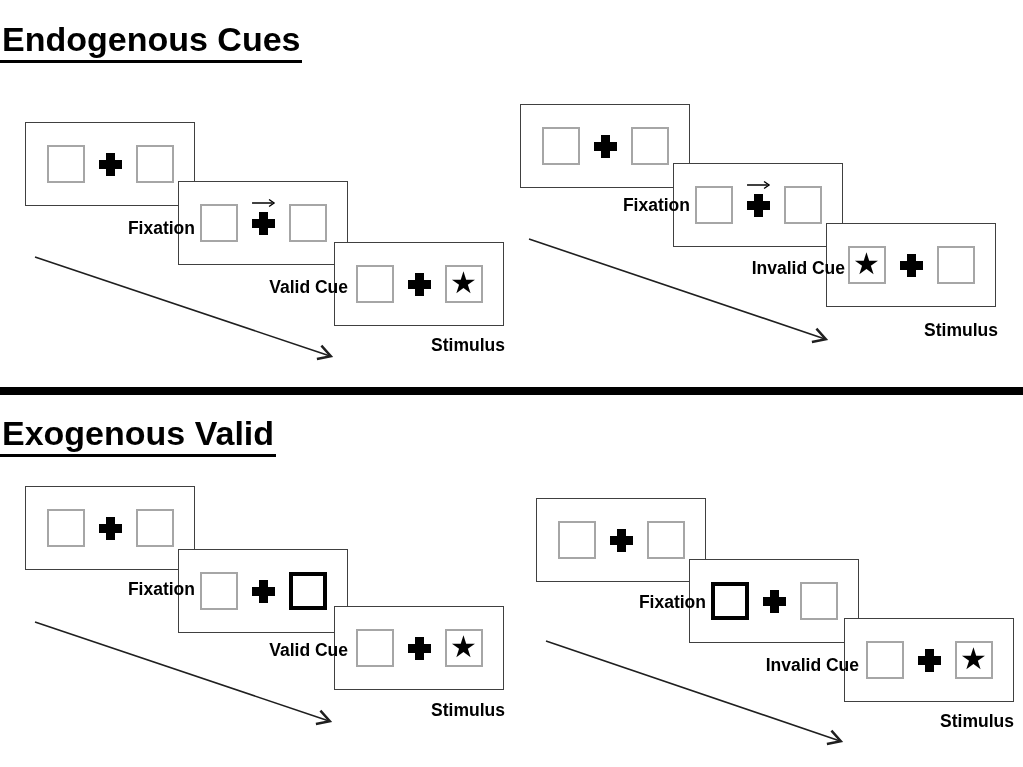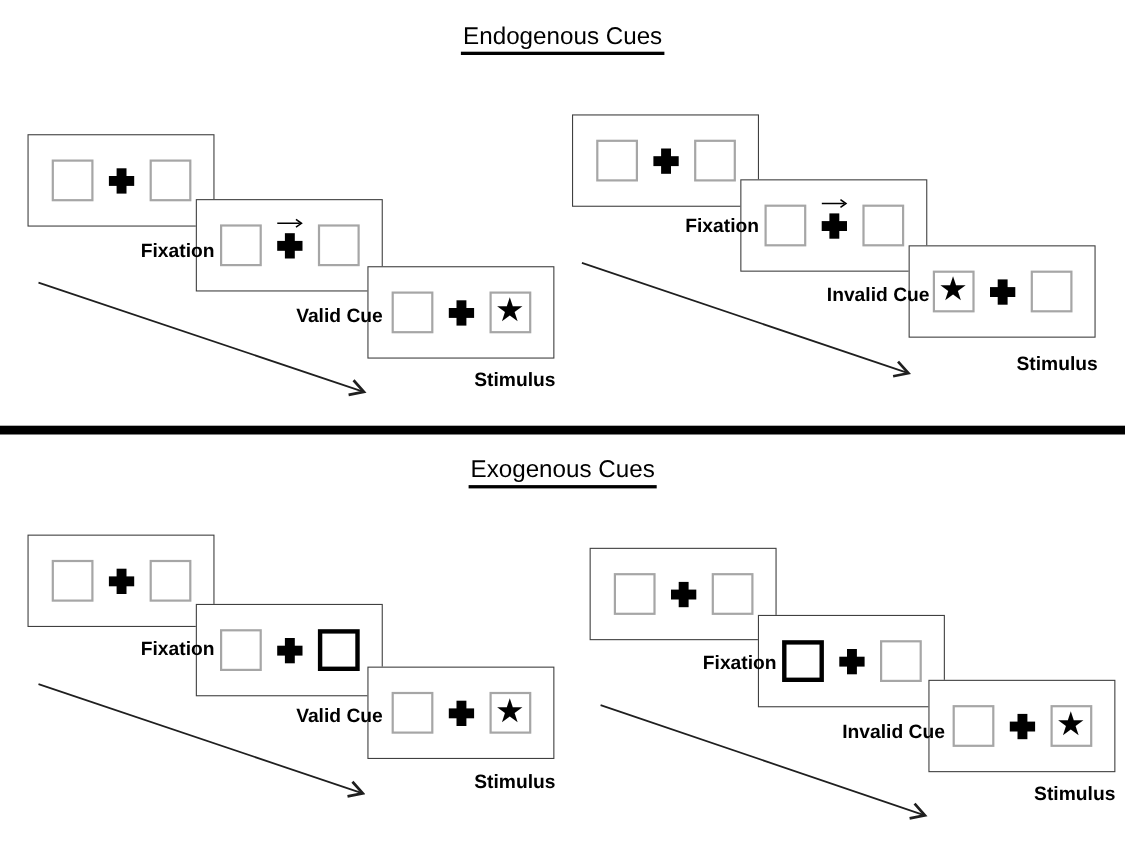--- a/index.html
+++ b/index.html
@@ -1,20 +1,20 @@
 <!DOCTYPE html>
 <html><head>
 <meta charset="utf-8">
 <style>
   html,body{margin:0;padding:0;background:#fff;}
   .canvas{
     position:relative;width:1023px;height:767px;background:#ffffff;
     font-family:"Liberation Sans","DejaVu Sans",sans-serif;overflow:hidden;color:#000;
   }
-  .title{position:absolute;left:0;width:100%;text-align:center;font-weight:normal;font-size:22px;}
+  .title{position:absolute;left:0;width:100%;font-weight:bold;font-size:34px;}
   .t-endo{top:20px;}
   .t-exo{top:414px;}
   .title .tspan{display:inline-block;border-bottom:3px solid #000;padding:0 2px 1px 2px;}
   .divider{position:absolute;left:0;top:387px;width:100%;height:8px;background:#000;}
   .arrows{position:absolute;left:0;top:0;width:1023px;height:767px;pointer-events:none;z-index:1;}
 
   .panel{
     position:absolute;width:170px;height:84px;background:#fff;border:1.5px solid #404040;
     box-sizing:border-box;display:flex;align-items:center;justify-content:center;gap:14px;
   }
@@ -51,21 +51,21 @@
 </style>
 </head>
 <body>
 
 <div class="canvas">
 
   <div class="title t-endo">
     <span class="tspan">Endogenous Cues</span>
   </div>
   <div class="title t-exo">
-    <span class="tspan">Exogenous Cues</span>
+    <span class="tspan">Exogenous Valid</span>
   </div>
 
   <div class="divider"></div>
 
   <svg class="arrows" viewBox="0 0 1023 767">
     <defs>
       <marker id="ah" viewBox="0 0 10 10" markerWidth="11" markerHeight="11" refX="8" refY="5" orient="auto">
         <polyline points="1.5,1 8.5,5 1.5,9" fill="none" stroke="#1f1f1f" stroke-width="1.4"></polyline>
       </marker>
     </defs>

